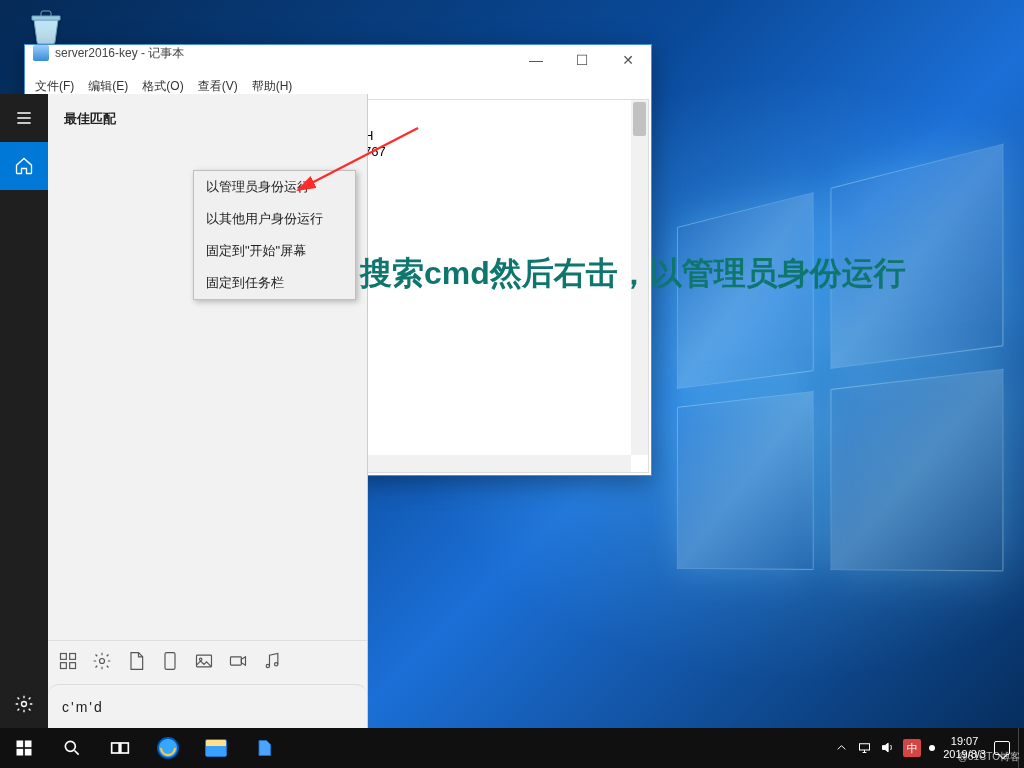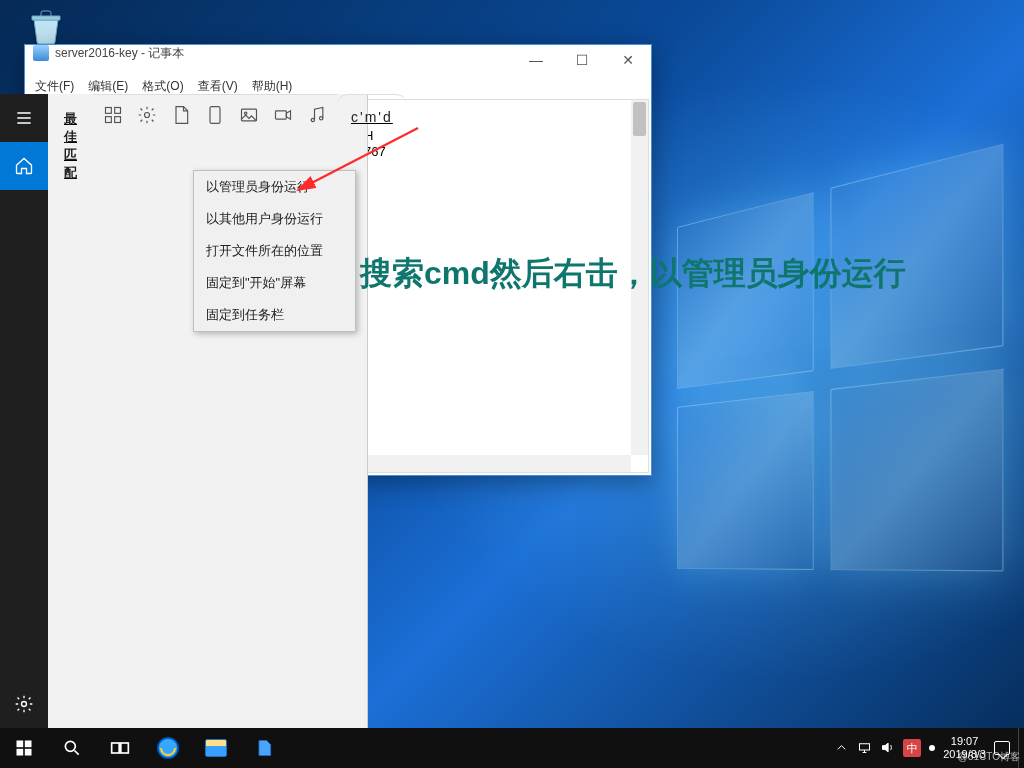--- a/index.html
+++ b/index.html
@@ -36,21 +36,21 @@
 .np-body .scroll::before{content:"";position:absolute;left:2px;right:2px;top:2px;height:34px;background:#c1c1c1;border-radius:2px;}
 .np-body .scrollh{position:absolute;left:0;right:17px;bottom:0;height:17px;background:#f1f1f1;}
 
 
 .start-rail { position:absolute; left:0; top:94px; width:48px; bottom:40px; background:#1f1f1f; display:flex; flex-direction:column; }
 .rail-btn { width:48px; height:48px; display:flex; align-items:center; justify-content:center; color:#fff; }
 .rail-btn.active{background:#0078d7;}
 .rail-spacer{flex:1;}
 .rail-btn svg{width:20px;height:20px;stroke:#fff;fill:none;stroke-width:1.6;}
 
-.search-panel { position:absolute; left:48px; top:94px; width:320px; bottom:40px; background:#f2f2f2; border-right:1px solid #ccc; display:flex; flex-direction:row;text-decoration:underline; }
+.search-panel { position:absolute; left:48px; top:94px; width:320px; bottom:40px; background:#f2f2f2; border-right:1px solid #ccc; display:flex; flex-direction:column; }
 .sp-header { font-size:13px; font-weight:600; color:#222; padding:16px 16px 10px; }
 .sp-item { display:flex; padding:4px 16px 8px; }
 .sp-item .thumb{width:32px;height:32px;background:#000;border:1px solid #444;color:#fff;font-size:9px;display:flex;align-items:center;justify-content:center;margin-right:10px;}
 .sp-item .txt .t{font-size:13px;color:#222;} .sp-item .txt .s{font-size:11px;color:#888;}
 
 .ctx { position:absolute; left:193px; top:170px; width:163px; background:#f0f0f0; border:1px solid #bfbfbf; box-shadow:2px 2px 6px rgba(0,0,0,.25); }
 .ctx div { padding:7px 12px; font-size:13px; color:#222; white-space:nowrap; }
 
 .sp-filters { height:44px; display:flex; align-items:center; padding:0 10px; gap:14px; border-top:1px solid #ddd; }
 .sp-filters svg{width:20px;height:20px;stroke:#555;fill:none;stroke-width:1.4;}
@@ -178,21 +178,20 @@
           <circle cx="7" cy="18" r="2"></circle>
           <circle cx="17" cy="16" r="2"></circle>
         </svg></span>
   </div>
   <div class="sp-input">c'm'd</div>
 </div>
 
 <div class="ctx">
   <div>以管理员身份运行</div>
   <div>以其他用户身份运行</div>
-  <div>打开文件所在的位置</div>
   <div>固定到"开始"屏幕</div>
   <div>固定到任务栏</div>
 </div>
 
 <svg class="arrow" style="left:290px;top:120px;width:140px;height:90px">
   <defs>
       <marker id="ah" markerWidth="10" markerHeight="10" refX="8" refY="3" orient="auto">
         <path d="M0,0 L9,3 L0,6 Z" fill="#ff2a2a"></path>
       </marker>
     </defs>

